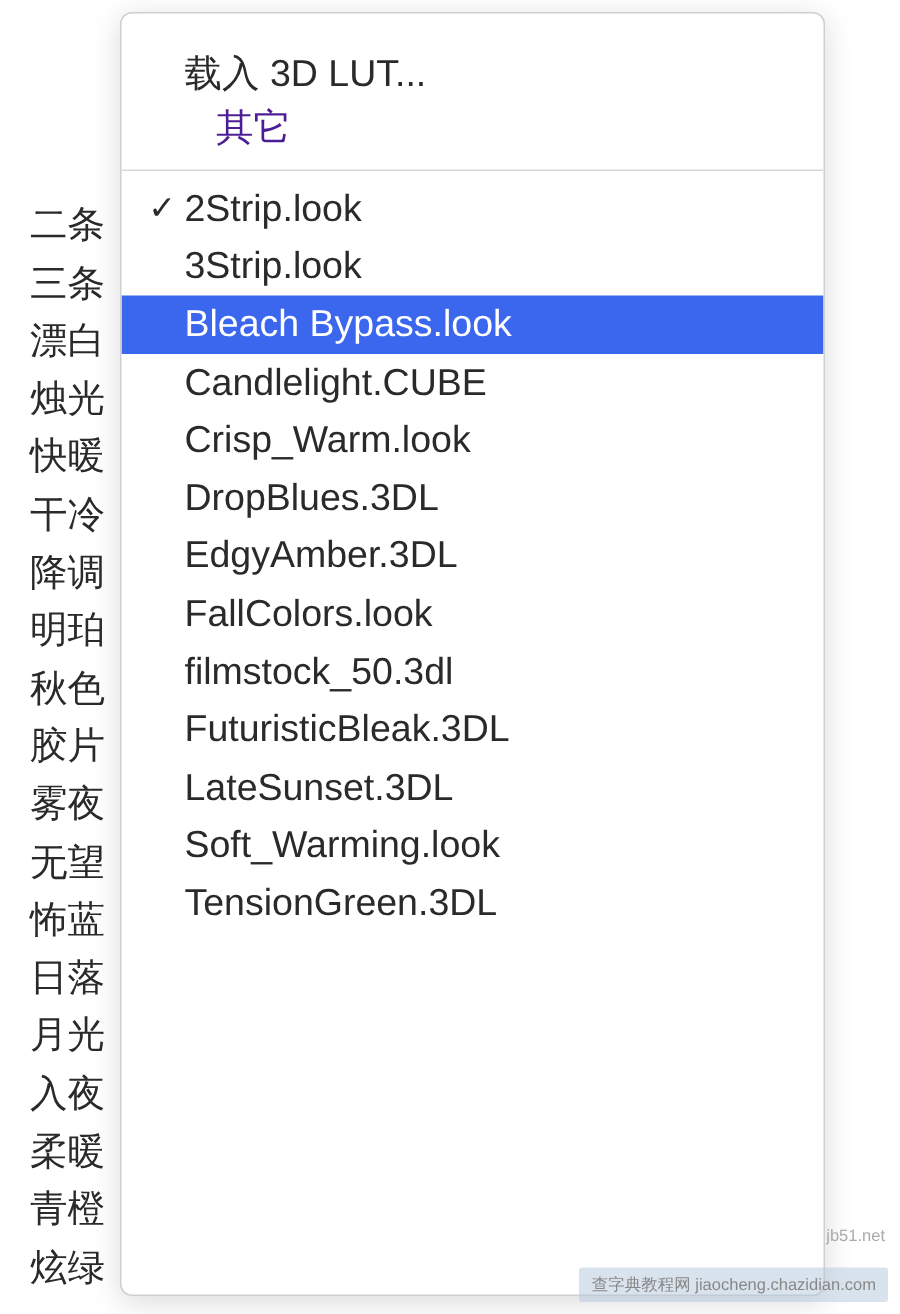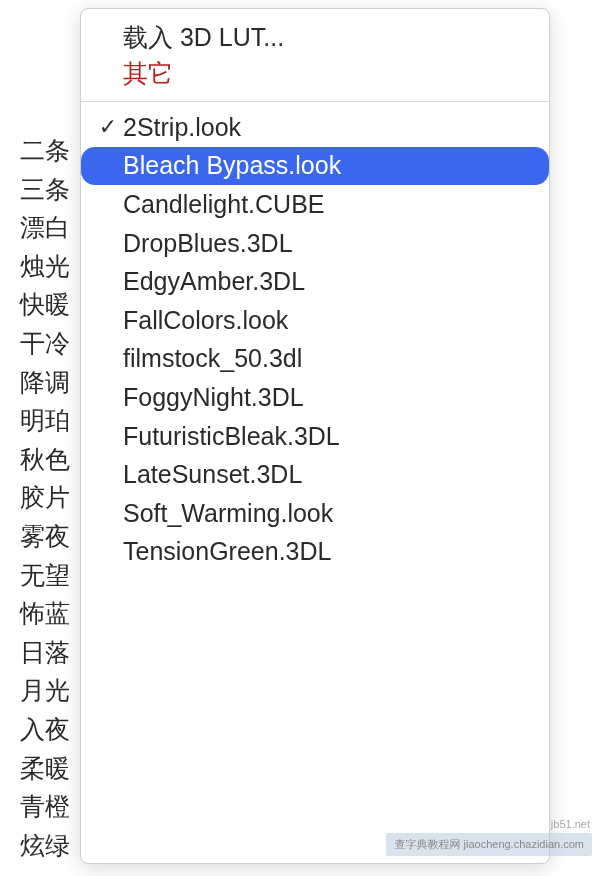--- a/index.html
+++ b/index.html
@@ -35,69 +35,69 @@
       white-space: nowrap;
       font-weight: 400;
     }
     .dropdown {
       background: #ffffff;
       border: 1px solid #cfcfcf;
       border-radius: 8px;
       width: 470px;
       box-shadow: 0 4px 20px rgba(0,0,0,0.15);
       overflow: hidden;
-      padding-top: 10px;
+      padding-top: 22px;
       padding-bottom: 10px;
     }
     .header-group {
       padding-left: 42px;
       padding-bottom: 6px;
     }
     .header-item {
       font-size: 25px;
       color: #2a2a2a;
       height: 36px;
       line-height: 36px;
     }
     .header-disabled {
-      color: #b91c1c;
+      color: #4c1d95;
+      margin-left: 21px;
     }
     .divider {
       height: 1px;
       background: #d8d8d8;
       margin: 4px 0 6px 0;
     }
     .menu-item {
       display: flex;
       align-items: center;
       height: 38.6px;
       padding-left: 12px;
       font-size: 25px;
       color: #2a2a2a;
     }
     .menu-item.selected {
       background: #3a67ed;
       color: #ffffff;
-      border-radius: 14px;
     }
     .check-col {
       width: 30px;
       display: inline-flex;
       justify-content: center;
       align-items: center;
       font-size: 22px;
     }
     .item-label {
       flex: 1;
       white-space: nowrap;
     }
     .watermark {
       position: absolute;
       right: 8px;
-      bottom: 20px;
+      bottom: 8px;
       font-size: 11px;
       color: #888;
       background: rgba(180,200,220,0.5);
       padding: 4px 8px;
       border-radius: 2px;
     }
     .watermark2 {
       position: absolute;
       right: 10px;
       bottom: 46px;
@@ -136,47 +136,51 @@
     <div class="header-group">
       <div class="header-item">载入 3D LUT...</div>
       <div class="header-item header-disabled">其它</div>
     </div>
     <div class="divider"></div>
     <div id="menu-list">
         <div class="menu-item">
           <span class="check-col">✓</span>
           <span class="item-label">2Strip.look</span>
         </div>
+        <div class="menu-item">
+          <span class="check-col"></span>
+          <span class="item-label">3Strip.look</span>
+        </div>
         <div class="menu-item selected">
           <span class="check-col"></span>
           <span class="item-label">Bleach Bypass.look</span>
         </div>
         <div class="menu-item">
           <span class="check-col"></span>
           <span class="item-label">Candlelight.CUBE</span>
         </div>
         <div class="menu-item">
           <span class="check-col"></span>
+          <span class="item-label">Crisp_Warm.look</span>
+        </div>
+        <div class="menu-item">
+          <span class="check-col"></span>
           <span class="item-label">DropBlues.3DL</span>
         </div>
         <div class="menu-item">
           <span class="check-col"></span>
           <span class="item-label">EdgyAmber.3DL</span>
         </div>
         <div class="menu-item">
           <span class="check-col"></span>
           <span class="item-label">FallColors.look</span>
         </div>
         <div class="menu-item">
           <span class="check-col"></span>
           <span class="item-label">filmstock_50.3dl</span>
-        </div>
-        <div class="menu-item">
-          <span class="check-col"></span>
-          <span class="item-label">FoggyNight.3DL</span>
         </div>
         <div class="menu-item">
           <span class="check-col"></span>
           <span class="item-label">FuturisticBleak.3DL</span>
         </div>
         <div class="menu-item">
           <span class="check-col"></span>
           <span class="item-label">LateSunset.3DL</span>
         </div>
         <div class="menu-item">

